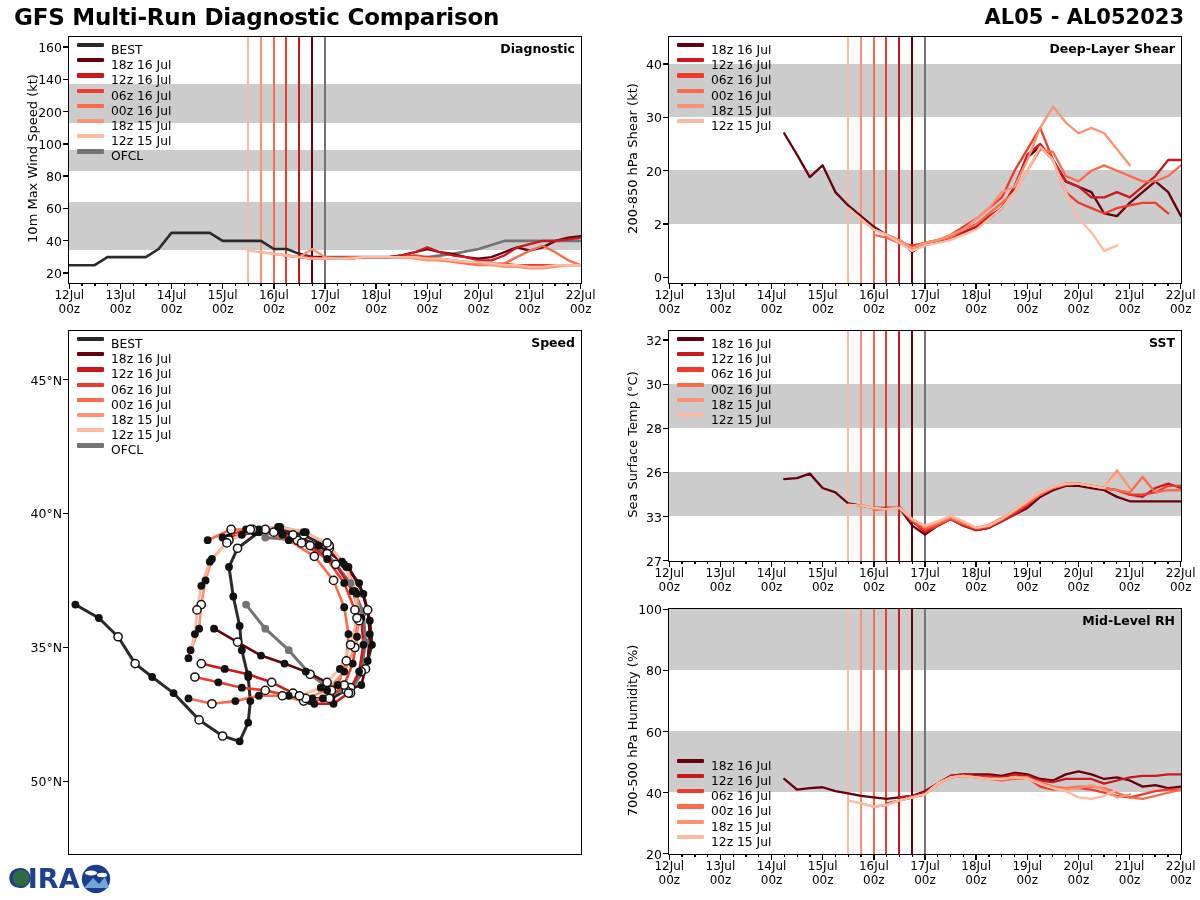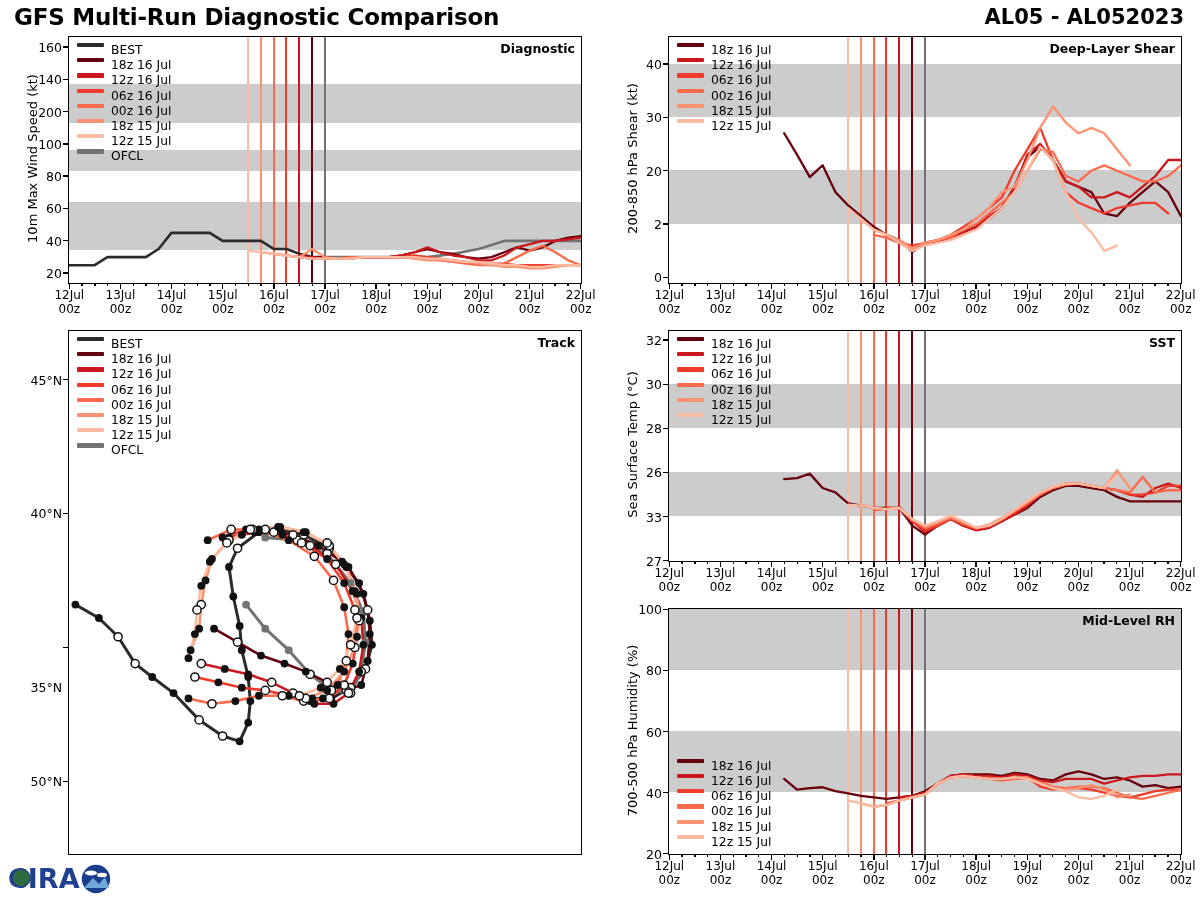--- a/index.html
+++ b/index.html
@@ -807,21 +807,21 @@
           <circle cx="257.83" cy="211.64" r="4.1" fill="#ffffff" stroke="#111111" stroke-width="1.5"></circle>
           <circle cx="274.88" cy="233.07" r="3.9" fill="#111111" stroke="none"></circle>
           <circle cx="285.53" cy="259.86" r="3.9" fill="#111111" stroke="none"></circle>
           <circle cx="287.66" cy="286.65" r="4.1" fill="#ffffff" stroke="#111111" stroke-width="1.5"></circle>
           <circle cx="281.27" cy="313.44" r="4.1" fill="#ffffff" stroke="#111111" stroke-width="1.5"></circle>
           <circle cx="270.62" cy="337.55" r="3.9" fill="#111111" stroke="none"></circle>
           <circle cx="251.44" cy="356.30" r="3.9" fill="#111111" stroke="none"></circle>
           <circle cx="230.13" cy="364.34" r="4.1" fill="#ffffff" stroke="#111111" stroke-width="1.5"></circle>
         </svg>
       </div>
-      <div class="panel-label">Track</div>
+      <div class="panel-label">Speed</div>
       <div class="legend" style="left: 8px; top: 6px;">
         <div class="legrow">
           <div class="legswatch" style="background: rgb(43, 43, 43);"></div>
           <div class="leglabel">BEST</div>
         </div>
         <div class="legrow">
           <div class="legswatch" style="background: rgb(103, 0, 13);"></div>
           <div class="leglabel">18z 16 Jul</div>
         </div>
         <div class="legrow">
@@ -845,21 +845,21 @@
           <div class="leglabel">12z 15 Jul</div>
         </div>
         <div class="legrow">
           <div class="legswatch" style="background: rgb(115, 115, 115);"></div>
           <div class="leglabel">OFCL</div>
         </div>
       </div>
     </div>
     <div class="ytick" style="top: 781.368px; width: 52px; left: 10px;">50°N</div>
     <div class="ytickmark" style="top: 780.718px; left: 63px; width: 5px;"></div>
-    <div class="ytick" style="top: 647.419px; width: 52px; left: 10px; margin-top: 40px;">35°N</div>
+    <div class="ytick" style="top: 647.419px; width: 52px; left: 10px;">35°N</div>
     <div class="ytickmark" style="top: 646.769px; left: 63px; width: 5px;"></div>
     <div class="ytick" style="top: 513.47px; width: 52px; left: 10px;">40°N</div>
     <div class="ytickmark" style="top: 512.82px; left: 63px; width: 5px;"></div>
     <div class="ytick" style="top: 379.522px; width: 52px; left: 10px;">45°N</div>
     <div class="ytickmark" style="top: 378.872px; left: 63px; width: 5px;"></div>
     <div id="logo"><svg viewBox="0 0 112 40" width="112" height="40">
         <text x="2" y="30" font-family="DejaVu Sans, sans-serif" font-size="27" font-weight="bold" fill="#1f3f8f">CIRA</text>
         <circle cx="15" cy="20" r="9" fill="#2e6b3f" stroke="#1f3f8f" stroke-width="1.4"></circle>
         <circle cx="90" cy="21" r="15" fill="#1b3e8c" stroke="#ffffff" stroke-width="1.6"></circle>
         <ellipse cx="85" cy="15" rx="6" ry="2.6" fill="#ffffff"></ellipse>

